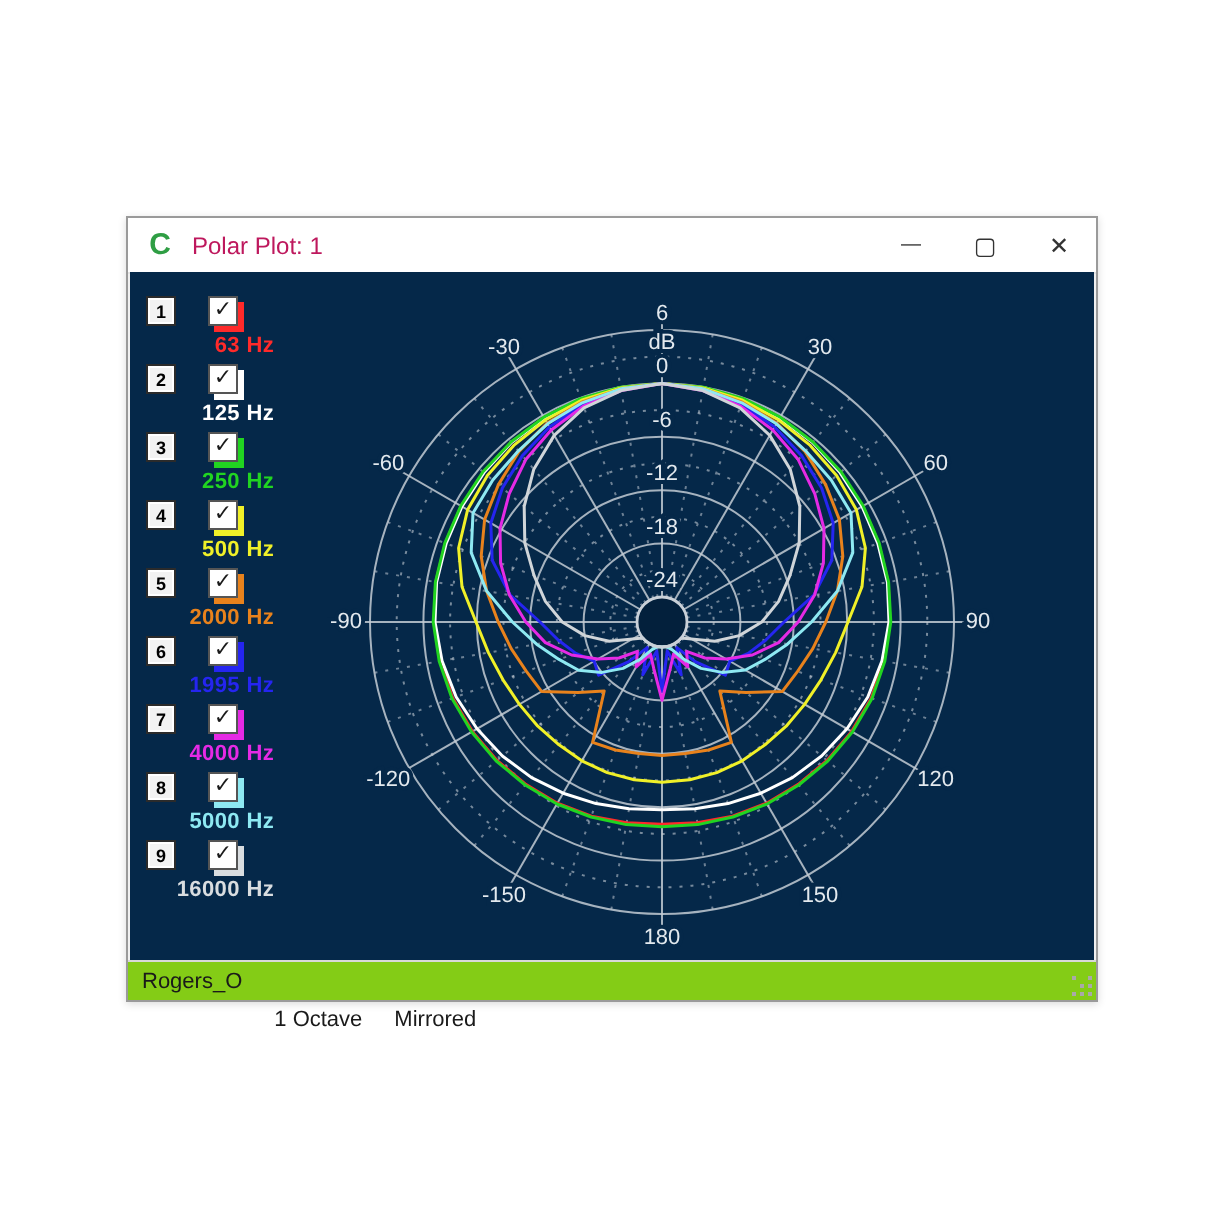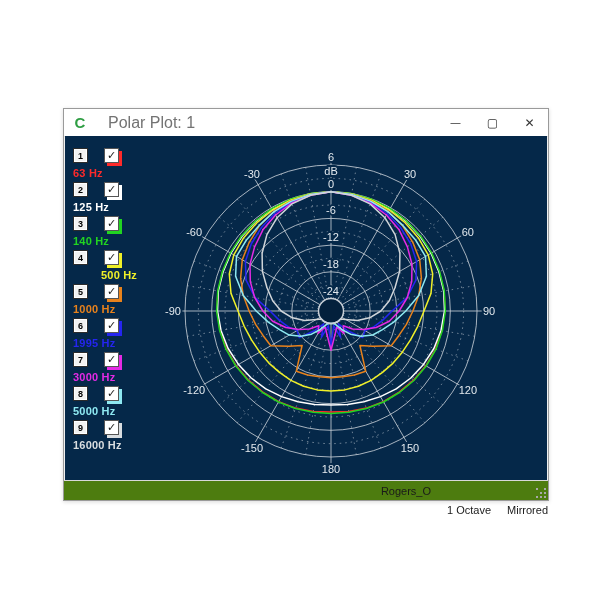--- a/index.html
+++ b/index.html
@@ -4,40 +4,40 @@
 <style>
   html,body{margin:0;padding:0;}
   body{width:610px;height:610px;background:#ffffff;position:relative;overflow:hidden;
        font-family:"Liberation Sans",sans-serif;}
   .window{position:absolute;left:63px;top:108px;width:484px;height:391px;
           background:#f0f0f0;border:1px solid #9a9a9a;box-shadow:0 1px 4px rgba(0,0,0,.15);}
   .titlebar{position:absolute;left:0;top:0;right:0;height:27px;background:#ffffff;
             display:flex;align-items:center;border-bottom:1px solid #e4e4e4;}
   .app-logo{width:16px;height:16px;margin-left:8px;border-radius:50%;
             color:#2f9e44;font-weight:bold;font-size:15px;line-height:16px;text-align:center;}
-  .title-text{margin-left:20px;font-size:16px;color:#737373;}
+  .title-text{margin-left:8px;font-size:12px;color:#be185d;}
   .win-controls{margin-left:auto;display:flex;height:100%;}
   .win-btn{width:37px;height:100%;display:flex;align-items:center;justify-content:center;
            color:#333;font-size:12px;cursor:default;}
   .plot-panel{position:absolute;left:1px;top:27px;width:482px;height:345px;background:#052849;}
   .plot-svg{position:absolute;left:0;top:0;}
   .legend{position:absolute;left:8px;top:12px;}
   .legend-item{height:34px;}
   .legend-row{display:flex;align-items:flex-start;gap:16px;height:17px;}
   .num-btn{width:13px;height:13px;background:#f2f2f2;border:1px solid #2b2b2b;
            box-shadow:inset 0 0 0 1px #ffffff;
            font-size:9px;font-weight:bold;color:#000;display:flex;align-items:center;
            justify-content:center;cursor:default;}
   .freq-check{width:13px;height:13px;background:#ffffff;border:1px solid #555;
               display:flex;align-items:center;justify-content:center;
               font-size:11px;color:#1a1a1a;line-height:11px;cursor:default;}
-  .legend-label{font-size:11px;font-weight:bold;margin-top:2px;letter-spacing:.2px;}
-  .statusbar{position:absolute;left:0;bottom:0;right:0;height:19px;background:#4d7c0f;
+  .legend-label{font-size:11px;font-weight:bold;margin-top:2px;letter-spacing:.2px;text-align:right;}
+  .statusbar{position:absolute;left:0;bottom:0;right:0;height:19px;background:#84cc16;
              border-top:1px solid #d8d8d8;display:flex;align-items:center;font-size:11px;
-             color:#1a1a1a;justify-content:flex-end;}
+             color:#1a1a1a;}
   .status-item{margin-left:7px;}
   .status-item + .status-item{margin-left:16px;margin-top:39px;}
   .resize-grip{position:absolute;right:2px;bottom:2px;width:10px;height:10px;}
   .resize-grip i{position:absolute;width:2px;height:2px;background:#a9a9a9;
      box-shadow:8px 0 0 #a9a9a9, 4px 4px 0 #a9a9a9, 8px 4px 0 #a9a9a9, 0 8px 0 #a9a9a9,
                 4px 8px 0 #a9a9a9, 8px 8px 0 #a9a9a9;left:0;top:0;display:block;}
 </style>
 </head>
 <body>
 
@@ -145,49 +145,49 @@
             <div class="num-btn">2</div>
             <div class="freq-check" style="box-shadow: rgb(255, 255, 255) 3px 3px 0px 0px;">✓</div>
           </div>
           <div class="legend-label" style="color: rgb(255, 255, 255);">125 Hz</div>
         </div>
         <div class="legend-item">
           <div class="legend-row">
             <div class="num-btn">3</div>
             <div class="freq-check" style="box-shadow: rgb(33, 212, 33) 3px 3px 0px 0px;">✓</div>
           </div>
-          <div class="legend-label" style="color: rgb(33, 212, 33);">140 Hz</div>
+          <div class="legend-label" style="color: rgb(33, 212, 33);">250 Hz</div>
         </div>
         <div class="legend-item">
           <div class="legend-row">
             <div class="num-btn">4</div>
             <div class="freq-check" style="box-shadow: rgb(240, 240, 40) 3px 3px 0px 0px;">✓</div>
           </div>
           <div class="legend-label" style="color: rgb(240, 240, 40); padding-left: 28px;">500 Hz</div>
         </div>
         <div class="legend-item">
           <div class="legend-row">
             <div class="num-btn">5</div>
             <div class="freq-check" style="box-shadow: rgb(232, 130, 28) 3px 3px 0px 0px;">✓</div>
           </div>
-          <div class="legend-label" style="color: rgb(232, 130, 28);">1000 Hz</div>
+          <div class="legend-label" style="color: rgb(232, 130, 28);">2000 Hz</div>
         </div>
         <div class="legend-item">
           <div class="legend-row">
             <div class="num-btn">6</div>
             <div class="freq-check" style="box-shadow: rgb(37, 37, 240) 3px 3px 0px 0px;">✓</div>
           </div>
           <div class="legend-label" style="color: rgb(37, 37, 240);">1995 Hz</div>
         </div>
         <div class="legend-item">
           <div class="legend-row">
             <div class="num-btn">7</div>
             <div class="freq-check" style="box-shadow: rgb(229, 42, 229) 3px 3px 0px 0px;">✓</div>
           </div>
-          <div class="legend-label" style="color: rgb(229, 42, 229);">3000 Hz</div>
+          <div class="legend-label" style="color: rgb(229, 42, 229);">4000 Hz</div>
         </div>
         <div class="legend-item">
           <div class="legend-row">
             <div class="num-btn">8</div>
             <div class="freq-check" style="box-shadow: rgb(142, 233, 242) 3px 3px 0px 0px;">✓</div>
           </div>
           <div class="legend-label" style="color: rgb(142, 233, 242);">5000 Hz</div>
         </div>
         <div class="legend-item">
           <div class="legend-row">

